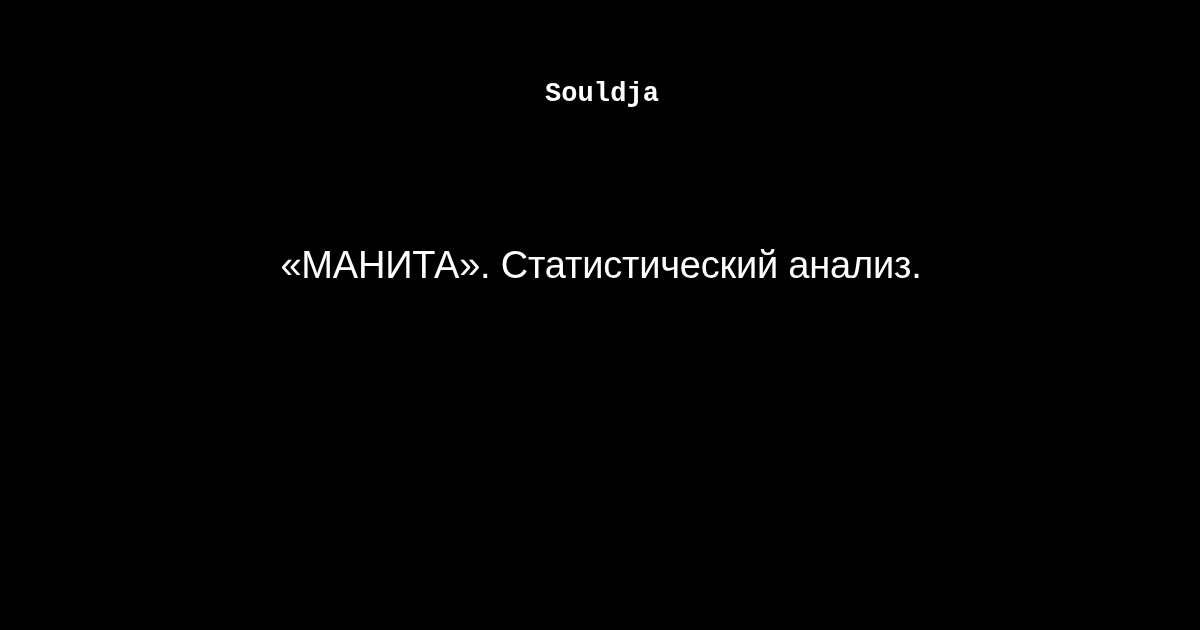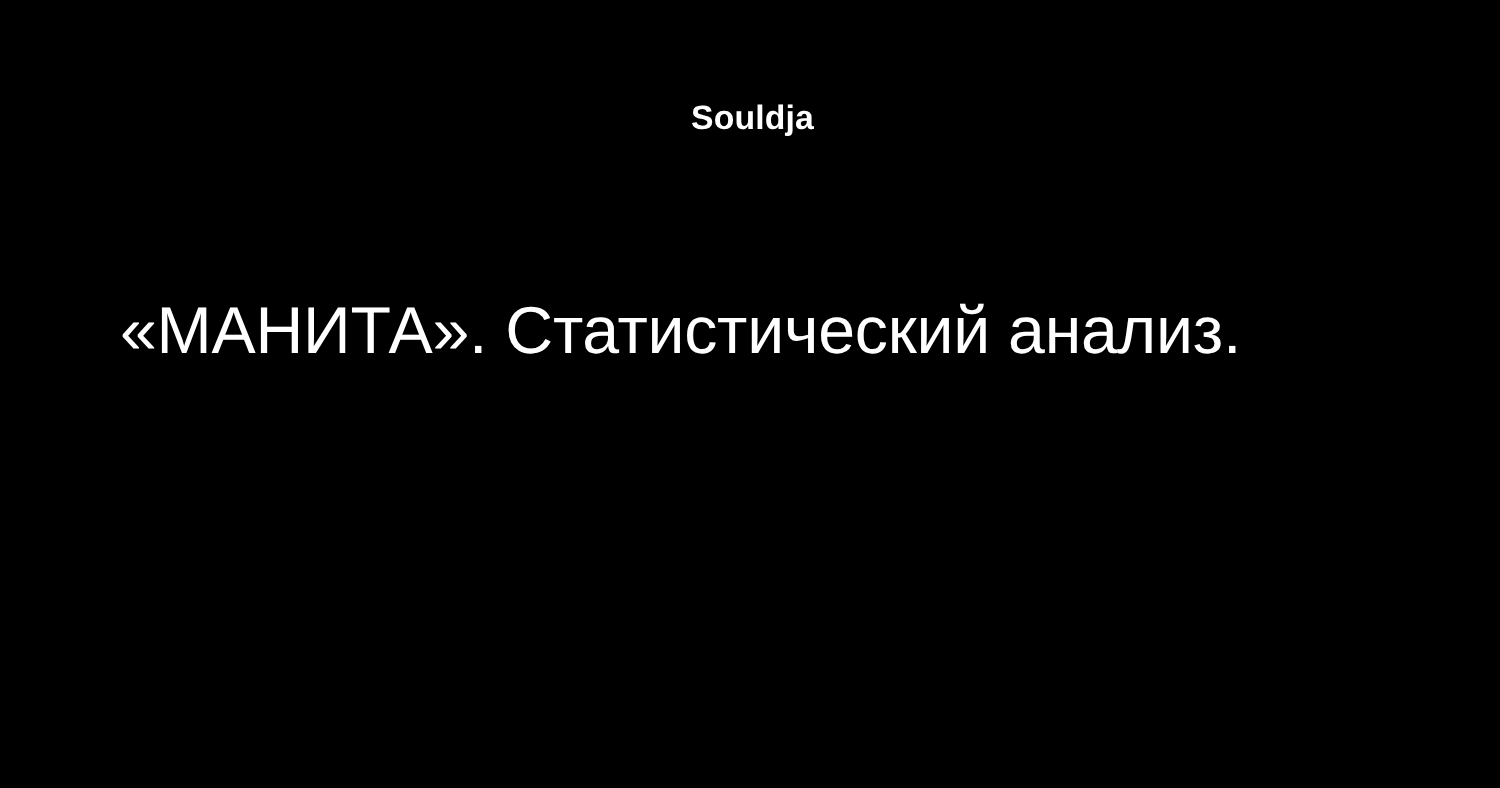--- a/index.html
+++ b/index.html
@@ -35,21 +35,21 @@
     height: 126px;
     display: flex;
     align-items: flex-end;
     justify-content: center;
     padding-bottom: 0;
     box-sizing: border-box;
   }
 
   .site-name {
     display: block;
-    font-family: Liberation Sans, sans-serif;
+    font-family: Liberation Mono, monospace;
     font-size: 27px;
     font-weight: 600;
     line-height: 1;
     letter-spacing: 0.1px;
     color: #ffffff;
     text-align: center;
     transform: translate(2px, -18px);
     white-space: nowrap;
   }
 
@@ -62,25 +62,26 @@
     display: flex;
     align-items: flex-start;
     justify-content: center;
   }
 
   .headline {
     display: block;
     width: 1010px;
     margin: 0;
     font-family: "Liberation Sans", "DejaVu Sans", sans-serif;
-    font-size: 53px;
+    font-size: 38px;
     font-weight: 400;
     line-height: 58px;
     letter-spacing: -0.2px;
     color: #ffffff;
+    text-align: center;
     transform: translateX(1px);
   }
 
   .headline .line {
     display: block;
     white-space: nowrap;
   }
 
   
   .card-footer-space {

